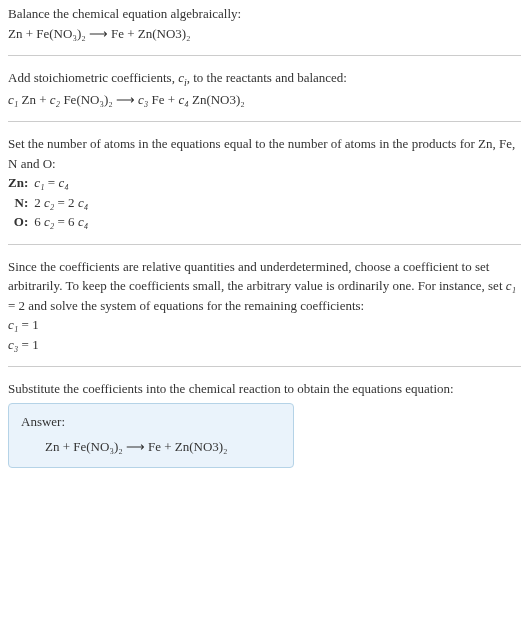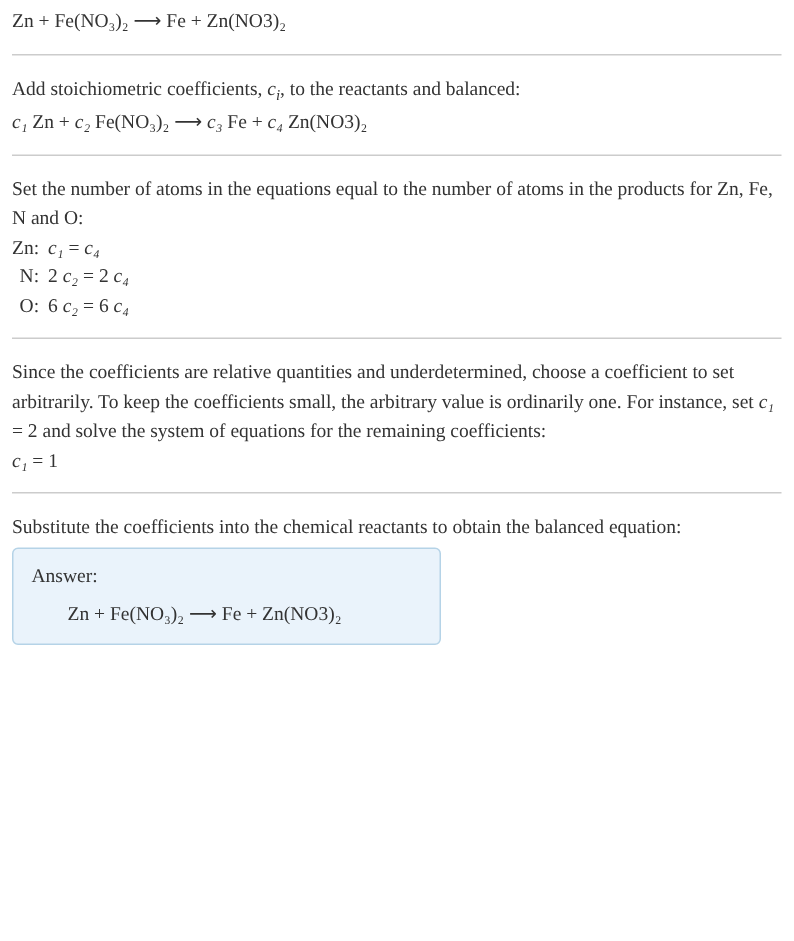--- a/index.html
+++ b/index.html
@@ -30,40 +30,42 @@
     table.align {
       border-collapse: collapse;
     }
     table.align td {
       padding: 0 4px 0 0;
       vertical-align: baseline;
     }
     table.align td.lbl {
       text-align: right;
       padding-right: 6px;
+      font-weight: bold;
     }
     .answer-box {
       background: #eaf3fb;
       border: 1px solid #b5d3e7;
       border-radius: 4px;
       padding: 8px 12px 10px 12px;
       width: 260px;
       margin-top: 4px;
     }
     .answer-title {
       margin-bottom: 6px;
     }
     .indent {
       padding-left: 24px;
     }
   </style>
 </head>
 <body>
 
 <div class="section">
+  <div>Balance the chemical equation algebraically:</div>
   <div>Zn + Fe(NO₃)₂  ⟶  Fe + Zn(NO3)₂</div>
 </div>
 <hr>
 
 <div class="section">
   <div>
     <span>Add stoichiometric coefficients, </span><span class="ital">c</span><span class="ital sub">i</span><span>, to the reactants and balanced:</span>
   </div>
   <div>
     <span class="ital">c₁</span><span> Zn + </span><span class="ital">c₂</span><span> Fe(NO₃)₂  ⟶  </span><span class="ital">c₃</span><span> Fe + </span><span class="ital">c₄</span><span> Zn(NO3)₂</span>
@@ -90,22 +92,23 @@
   </tbody>
     </table>
 </div>
 <hr>
 
 <div class="section">
   <div>
     <span>Since the coefficients are relative quantities and underdetermined, choose a coefficient to set arbitrarily. To keep the coefficients small, the arbitrary value is ordinarily one. For instance, set </span><span class="ital">c₁</span><span> = 2 and solve the system of equations for the remaining coefficients:</span>
   </div>
   <div><span class="ital">c₁</span><span> = 1</span></div>
+  <div><span class="ital">c₃</span><span> = 1</span></div>
 </div>
 <hr>
 
 <div class="section">
-  <div>Substitute the coefficients into the chemical reactants to obtain the balanced equation:</div>
+  <div>Substitute the coefficients into the chemical reaction to obtain the equations equation:</div>
   <div class="answer-box">
     <div class="answer-title">Answer:</div>
     <div class="indent">Zn + Fe(NO₃)₂  ⟶  Fe + Zn(NO3)₂</div>
   </div>
 </div>
 
 </body></html>

